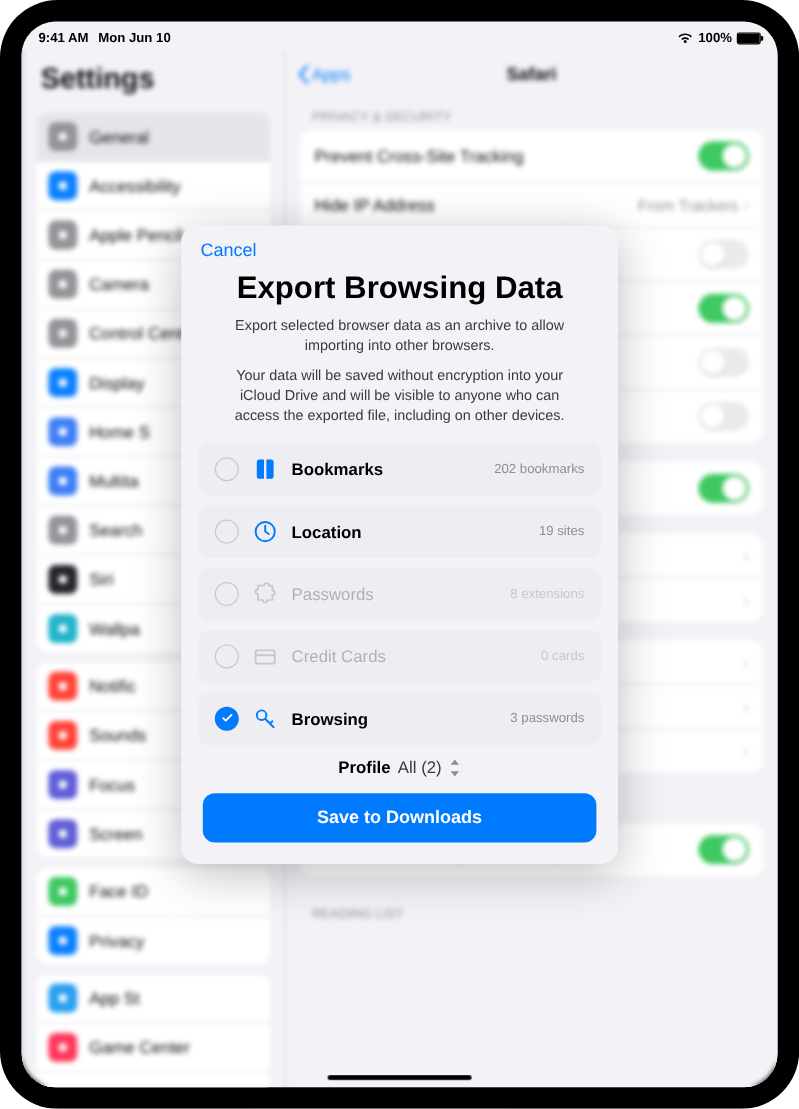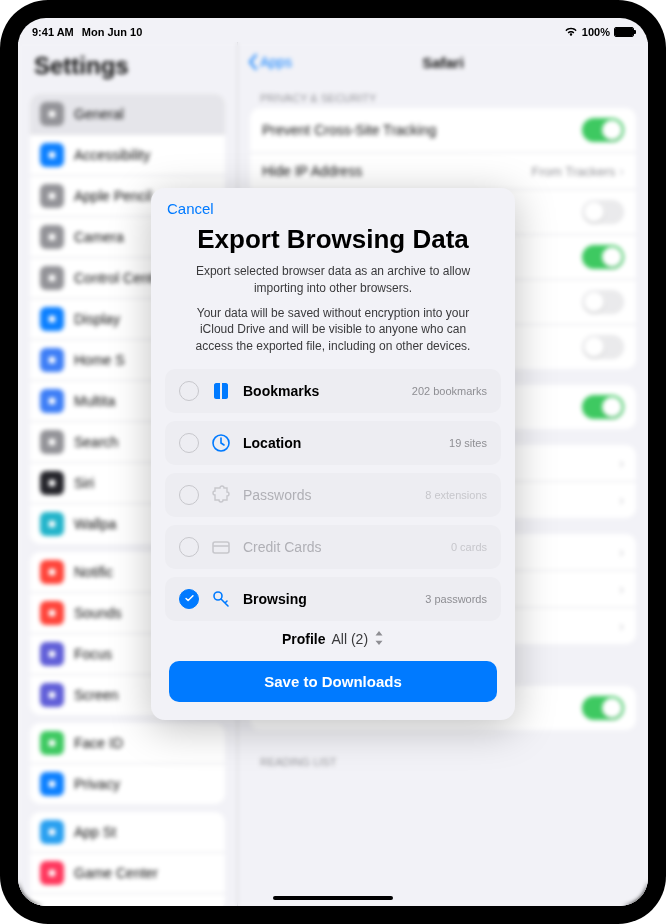--- a/index.html
+++ b/index.html
@@ -116,21 +116,21 @@
     display:flex; align-items:center; justify-content:center;
   }
   .radio.checked { background:#007aff; border-color:#007aff; }
   .radio.checked svg { width:11px; height:11px; fill:#fff; }
   .export-icon { width:20px; height:20px; flex-shrink:0; }
   .export-icon svg { width:20px; height:20px; }
   .export-label { font-size:14px; font-weight:600; }
   .export-item.disabled .export-label { font-weight:500; }
   .export-count { margin-left:auto; font-size:11px; color:#8e8e93; }
   .export-item.disabled .export-count { color:#c7c7cc; }
-  .profile-row { display:flex; align-items:flex-start; justify-content:center; gap:6px; margin-top:10px; font-size:14px; }
+  .profile-row { display:flex; align-items:flex-end; justify-content:center; gap:6px; margin-top:10px; font-size:14px; }
   .profile-row .lab { font-weight:600; }
   .profile-row .val { color:#3a3a3c; }
   .profile-row svg { width:10px; height:14px; fill:#8e8e93; }
   .save-btn {
     margin:14px 18px 0; background:#007aff; color:#fff;
     border-radius:10px; text-align:center; padding:12px 0;
     font-size:15px; font-weight:600;
   }
   .home-indicator {
     position:absolute; bottom:6px; left:50%; transform:translateX(-50%);

